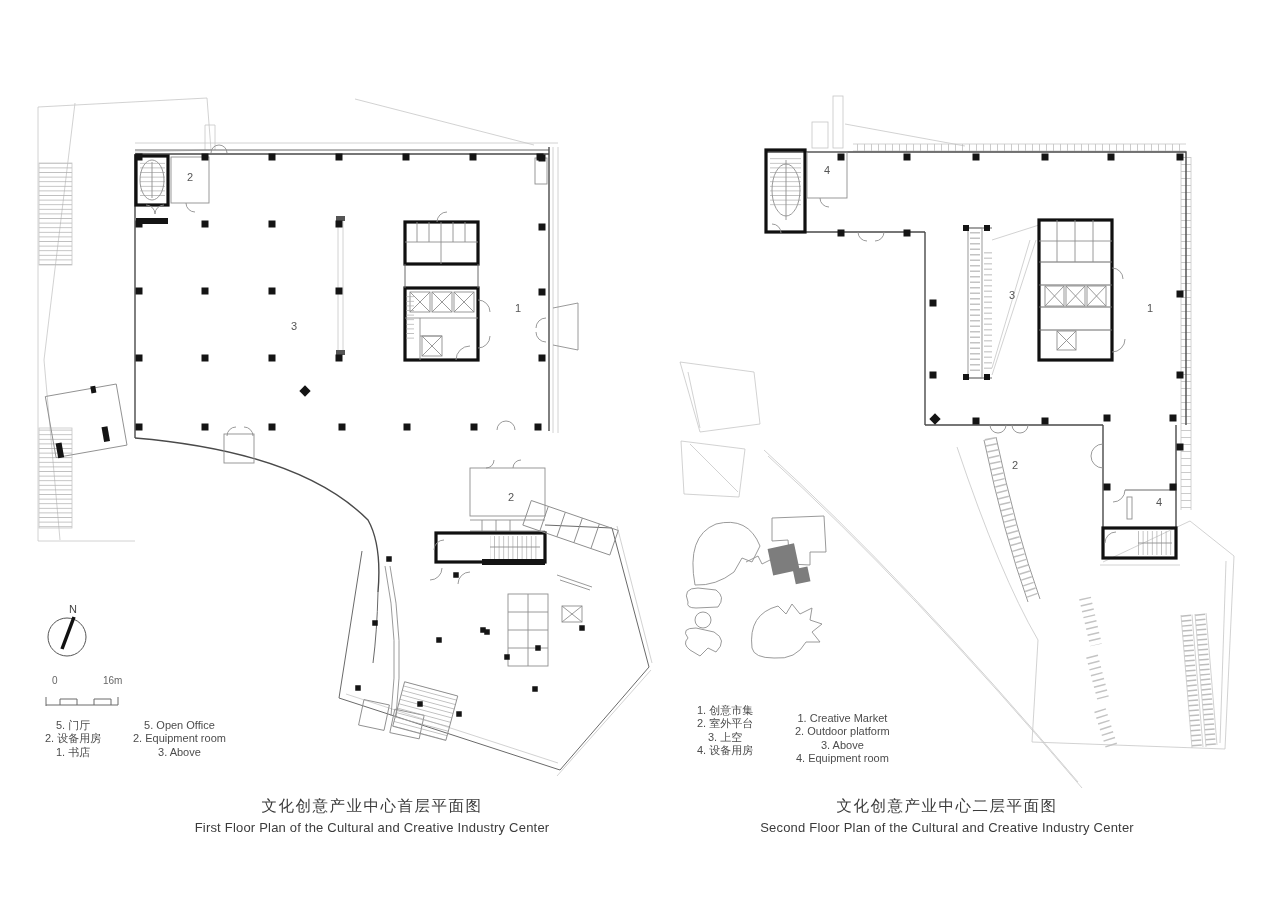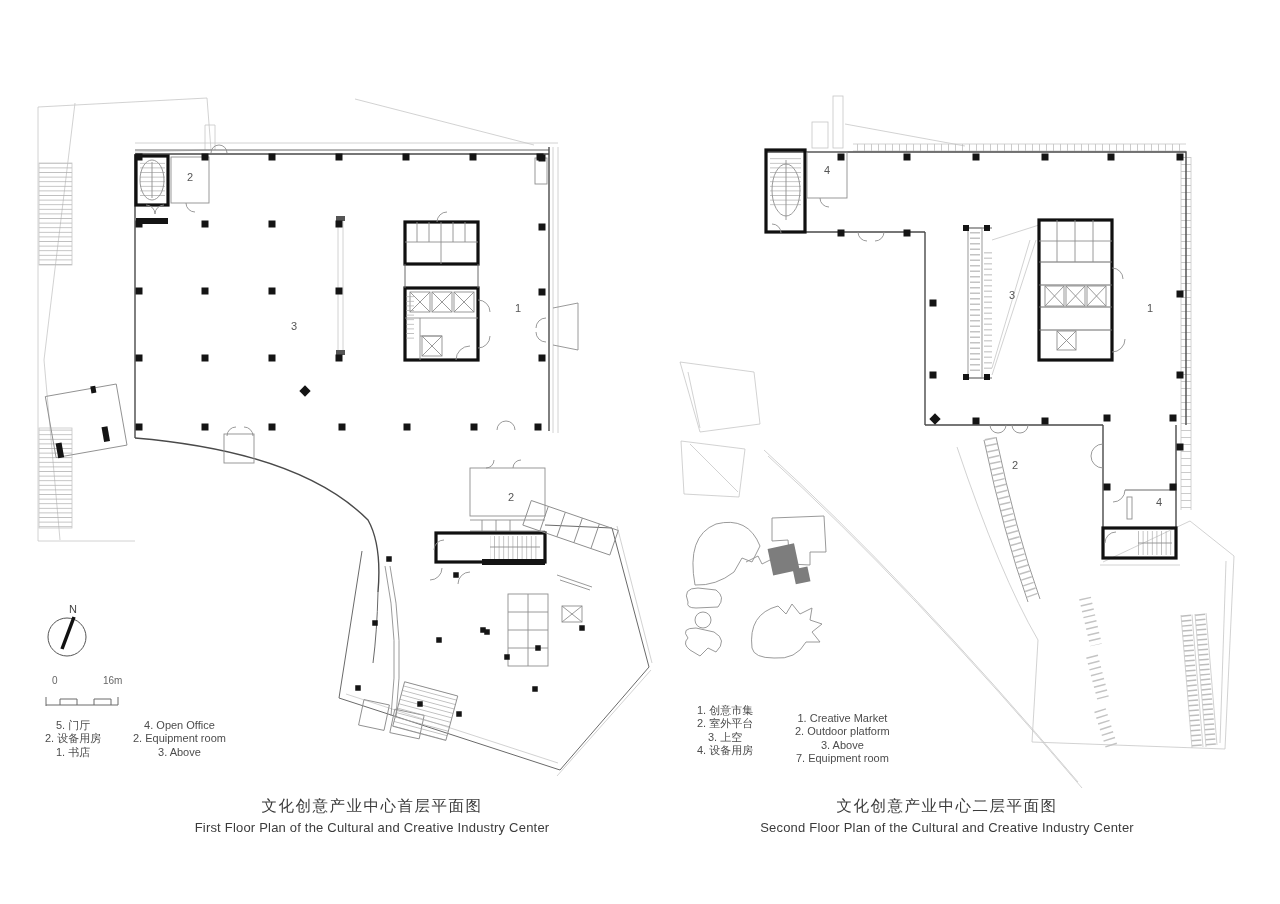--- a/index.html
+++ b/index.html
@@ -339,36 +339,36 @@
 <span class="rl" style="left:1150px;top:308px">1</span>
 <span class="rl" style="left:1015px;top:465px">2</span>
 <span class="rl" style="left:1159px;top:502px">4</span>
 
 <div class="lg" style="left:45px;top:719px">
   <div>5. 门厅</div>
   <div>2. 设备用房</div>
   <div>1. 书店</div>
 </div>
 <div class="lg" style="left:133px;top:719px">
-  <div>4. Open Office</div>
+  <div>5. Open Office</div>
   <div>2. Equipment room</div>
   <div>3. Above</div>
 </div>
 
 <div class="lg" style="left:697px;top:704px">
   <div>1. 创意市集</div>
   <div>2. 室外平台</div>
   <div>3. 上空</div>
   <div>4. 设备用房</div>
 </div>
 <div class="lg" style="left:795px;top:712px">
   <div>1. Creative Market</div>
   <div>2. Outdoor platform</div>
   <div>3. Above</div>
-  <div>7. Equipment room</div>
+  <div>4. Equipment room</div>
 </div>
 
 <div class="ttl" style="left:152px;top:796px;width:440px">
   <div class="zh">文化创意产业中心首层平面图</div>
   <div class="en">First Floor Plan of the Cultural and Creative Industry Center</div>
 </div>
 <div class="ttl" style="left:727px;top:796px;width:440px">
   <div class="zh">文化创意产业中心二层平面图</div>
   <div class="en">Second Floor Plan of the Cultural and Creative Industry Center</div>
 </div>

